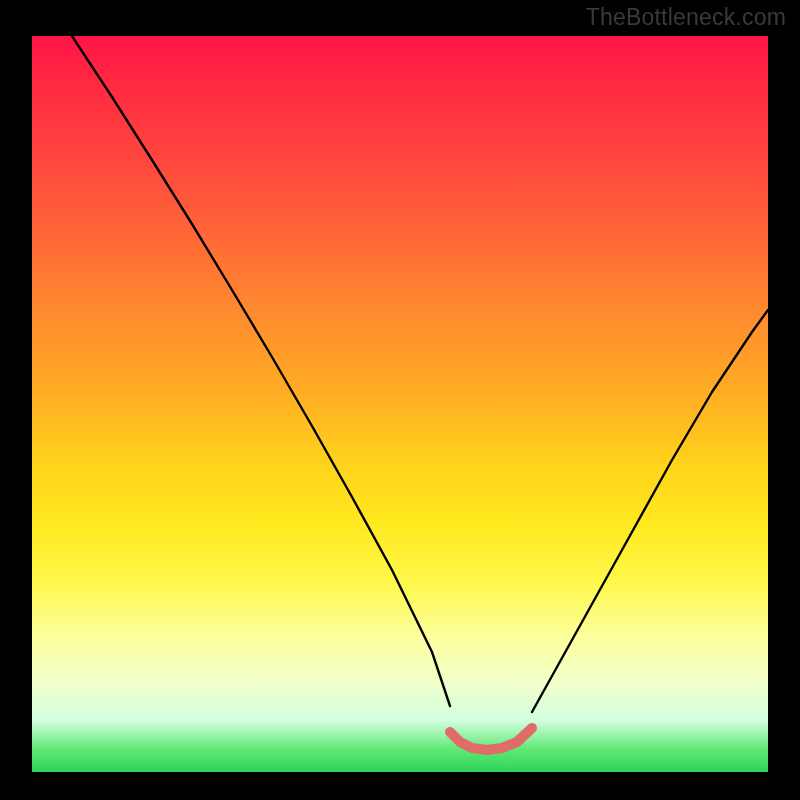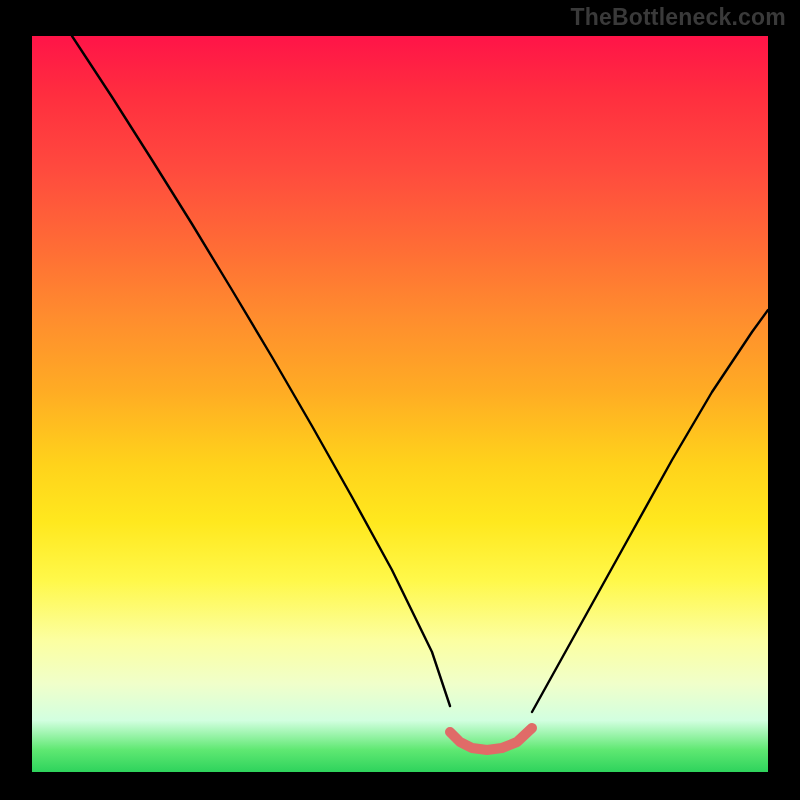--- a/index.html
+++ b/index.html
@@ -16,21 +16,21 @@
     width: 800px;
     height: 800px;
     background: #000;
   }
   .watermark {
     position: absolute;
     top: 4px;
     right: 14px;
     color: #3a3a3a;
     font-size: 23px;
-    font-weight: 700;
+    font-weight: 400;
     letter-spacing: 0.2px;
     z-index: 10;
   }
   .plot-area {
     position: absolute;
     
     left: 32px;
     top: 36px;
     width: 736px;   
     height: 736px;  

